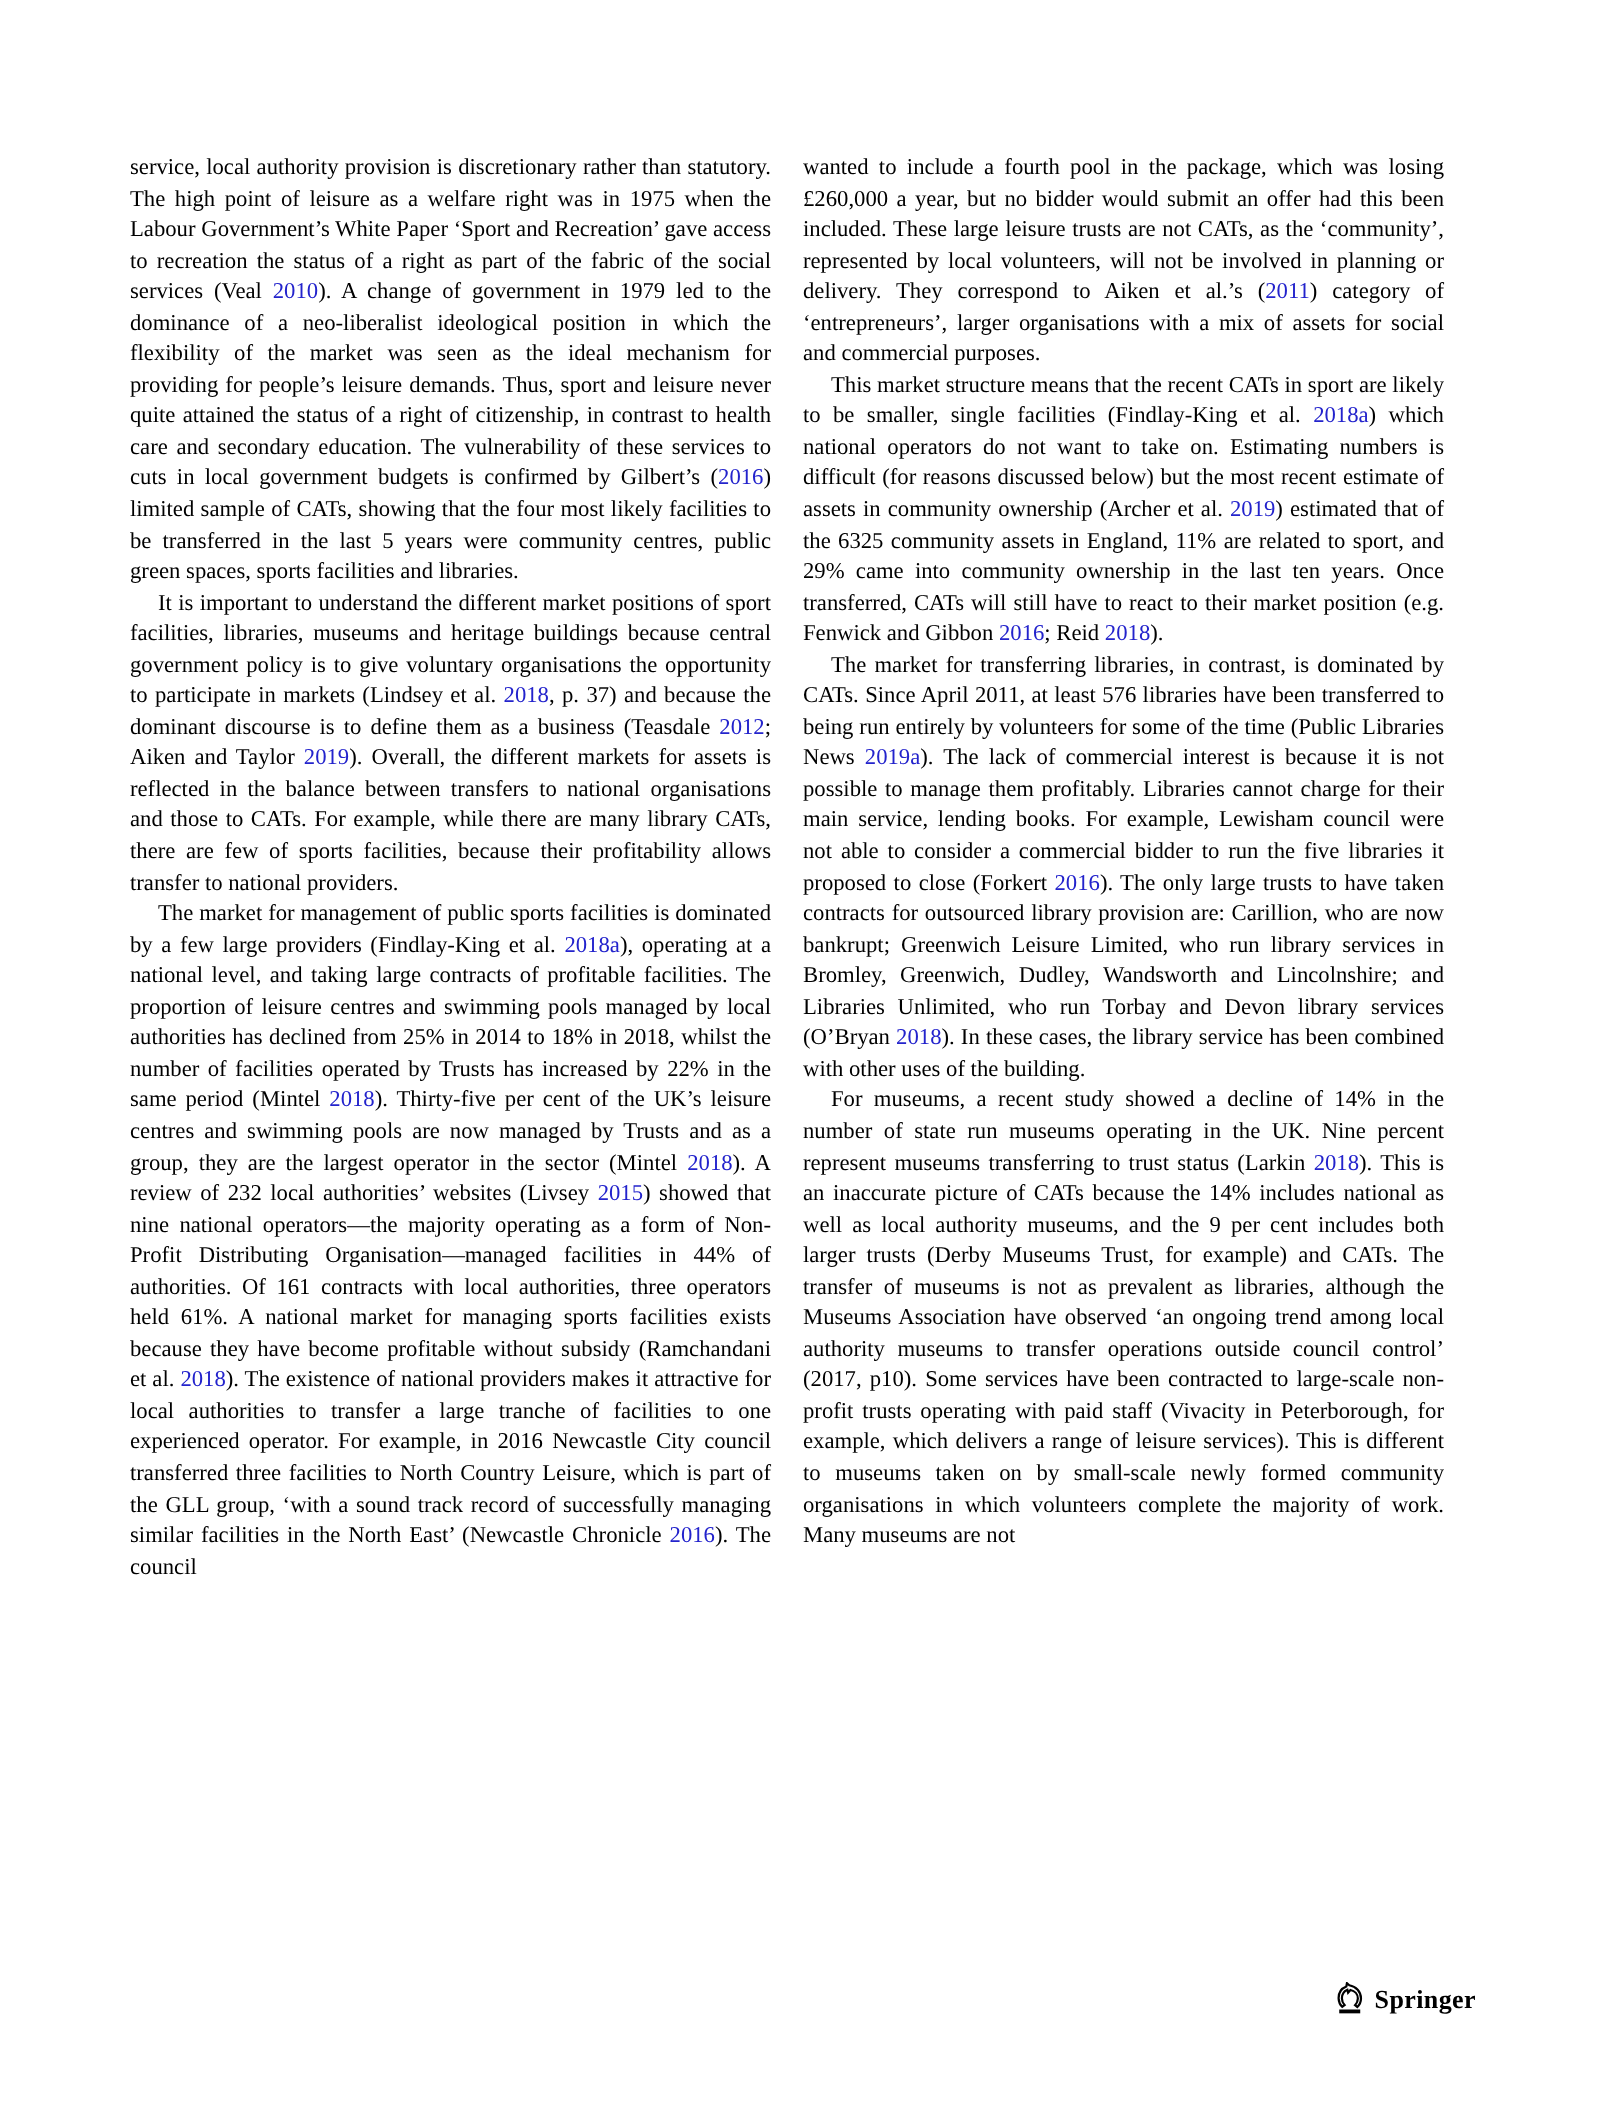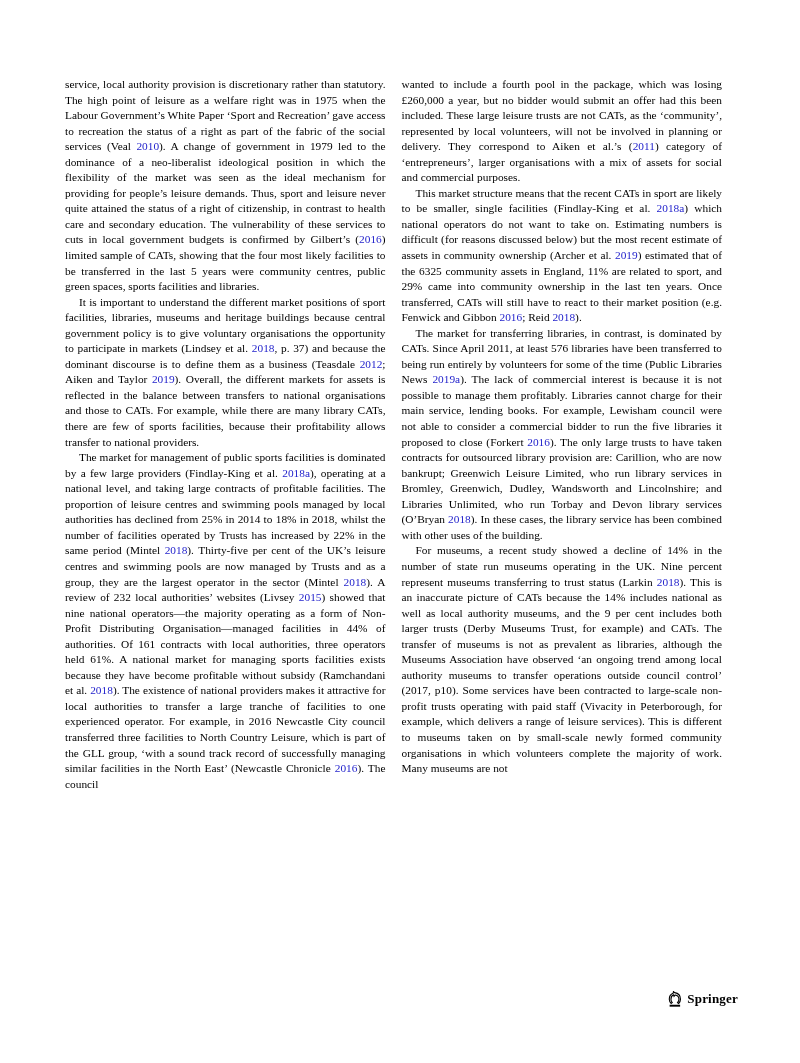--- a/index.html
+++ b/index.html
@@ -46,21 +46,21 @@
     text-justify: inter-word;
   }
   .para { margin: 0; }
   .para.indent { text-indent: 14px; }
   .cite { color: #2323cc; }
   .footer {
     position: absolute;
     right: 62px;
     bottom: 55px;
     display: flex;
-    align-items: flex-start;
+    align-items: center;
     gap: 5px;
   }
   .springer-icon { display: inline-flex; align-items: center; }
   .publisher-name {
     font-size: 13px;
     font-weight: 600;
     letter-spacing: 0.2px;
   }
 </style>
 </head>

